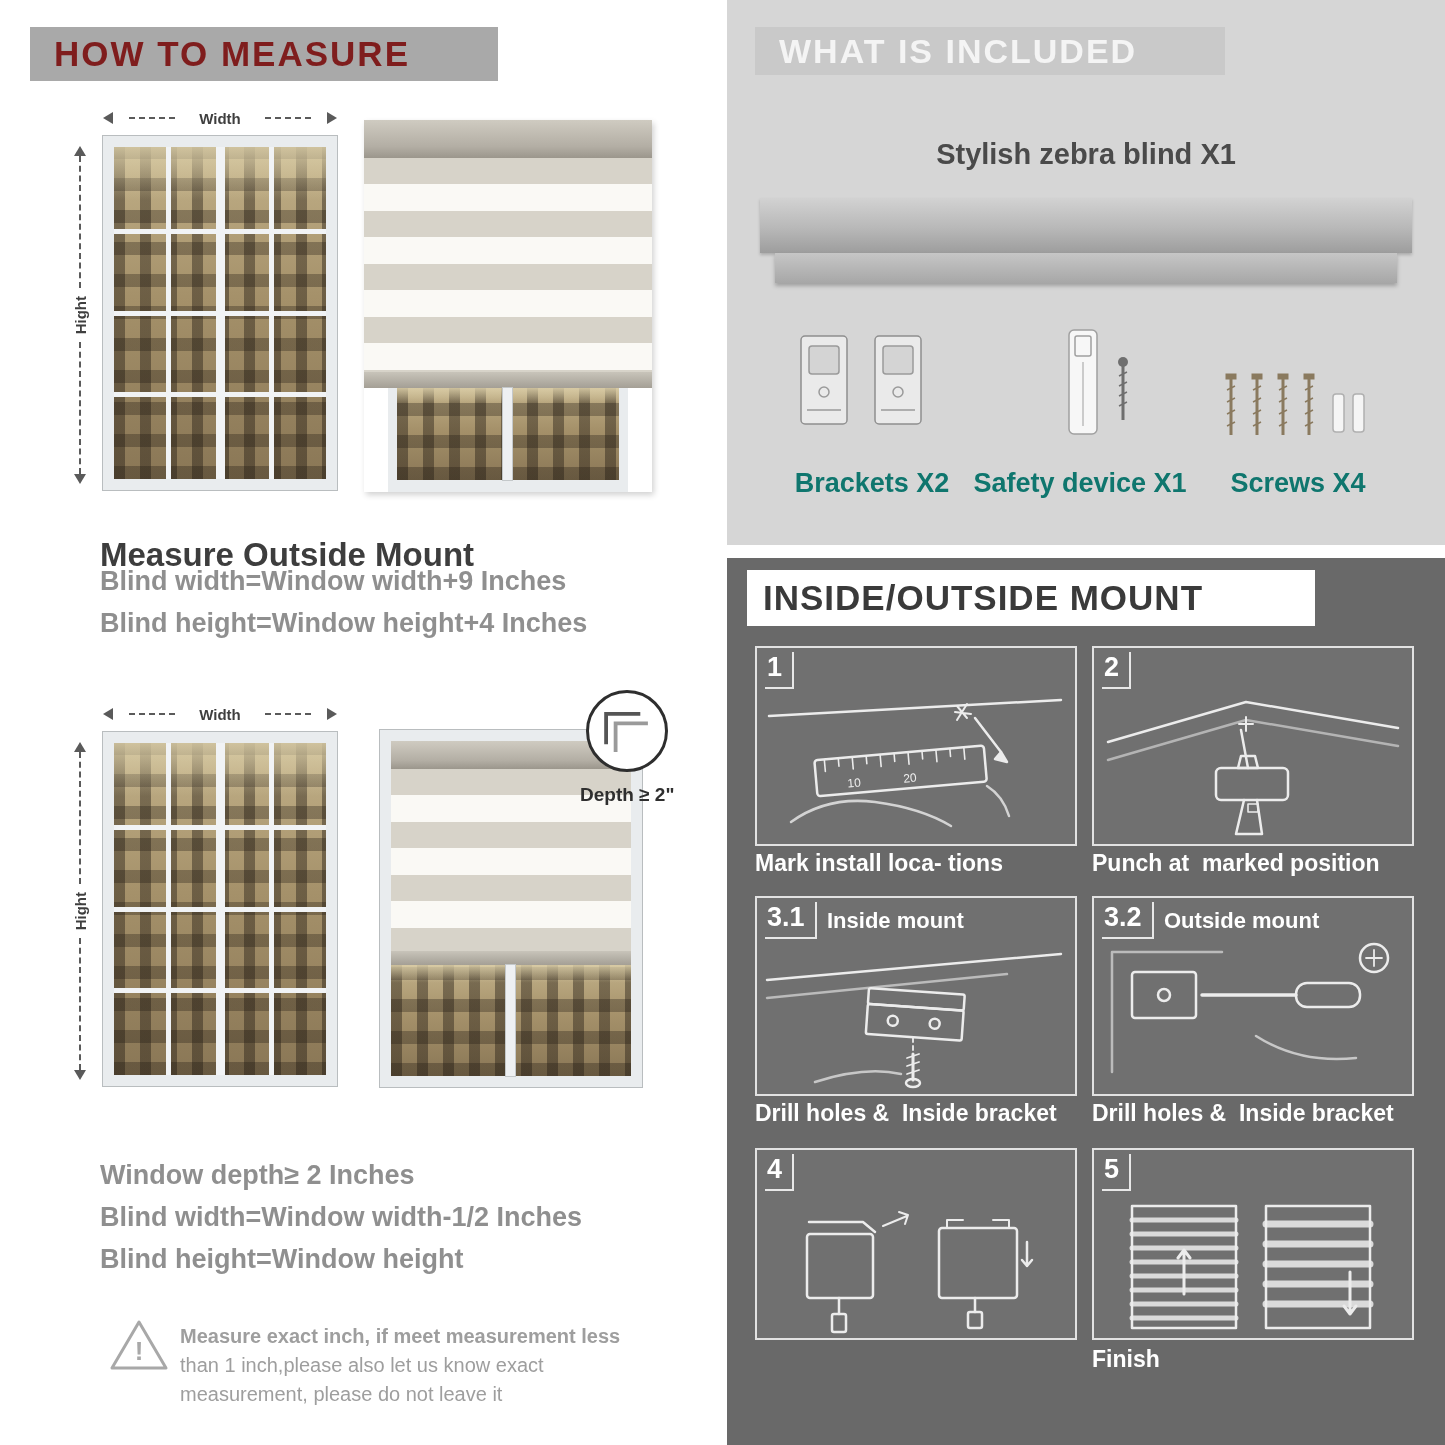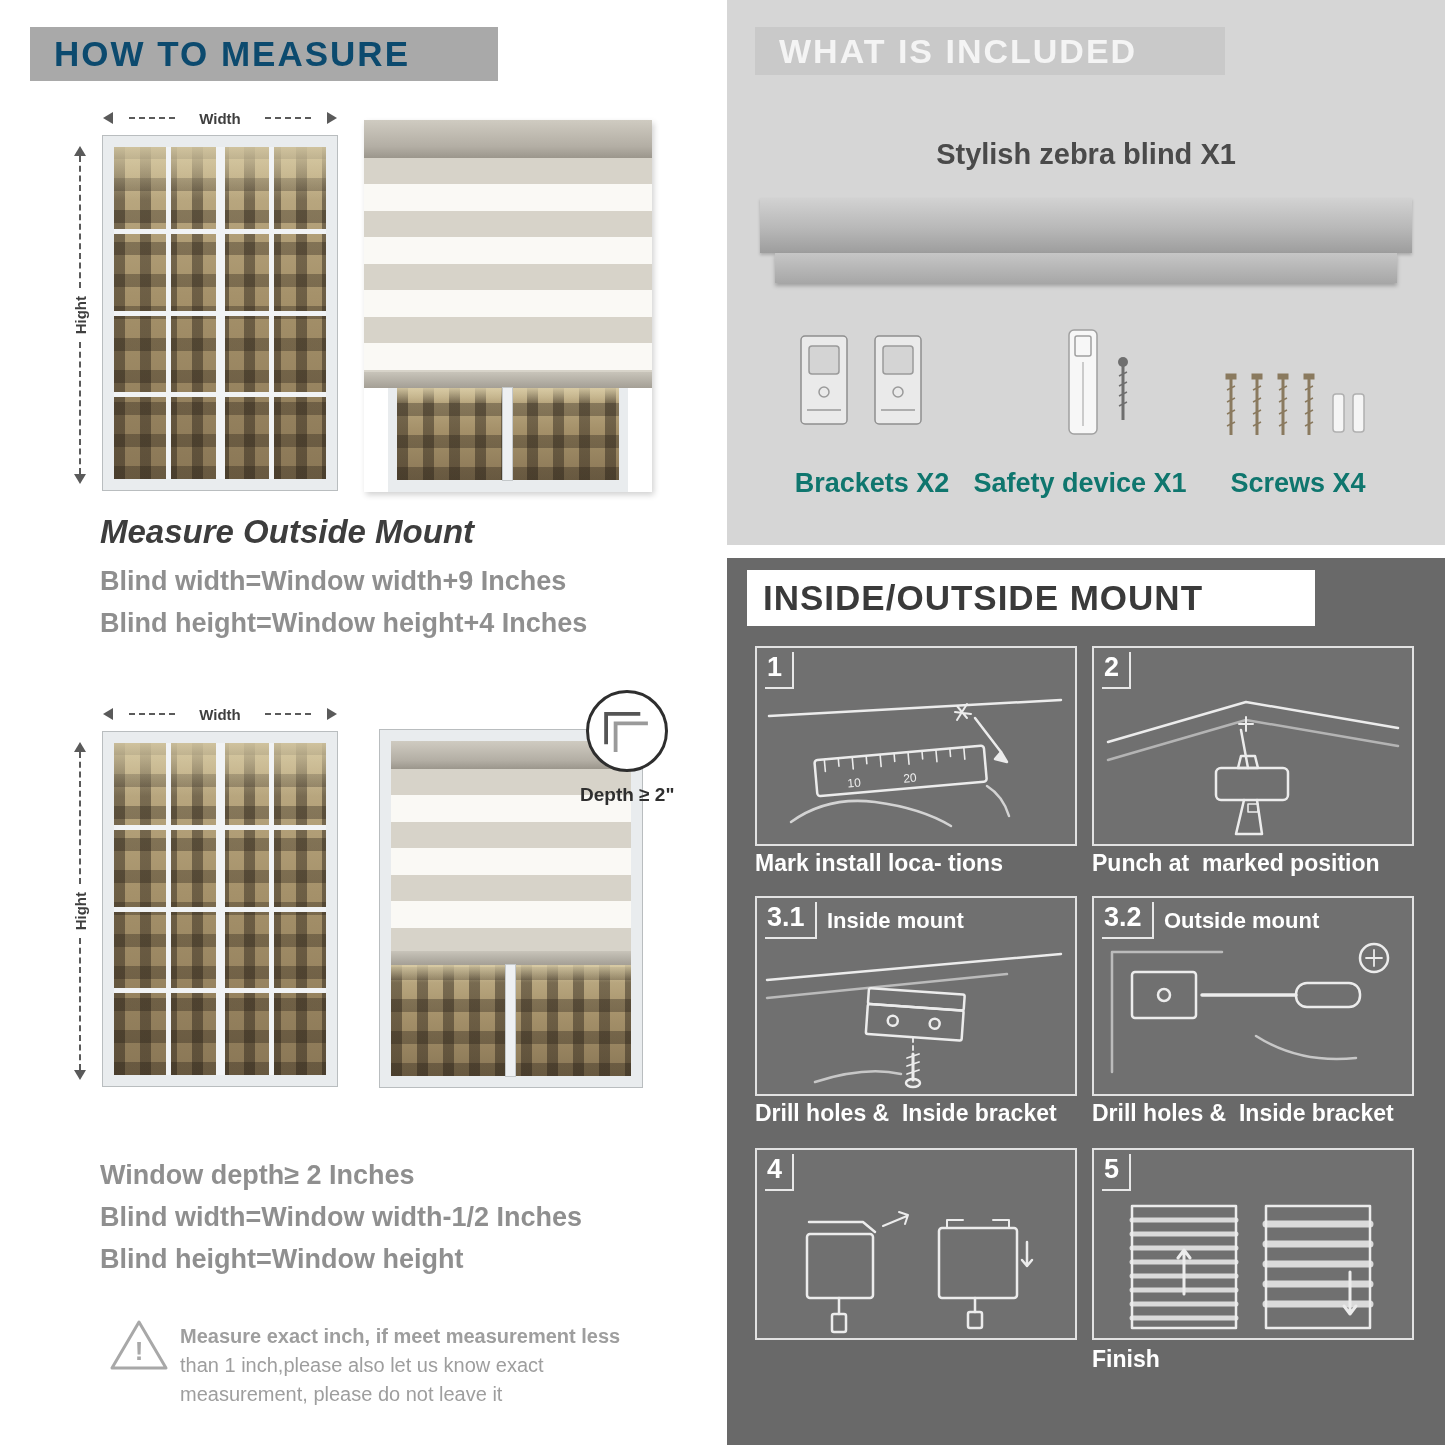--- a/index.html
+++ b/index.html
@@ -1,21 +1,21 @@
 <!DOCTYPE html>
 <html><head>
 <meta charset="utf-8">
 <style>
   html,body{margin:0;padding:0;background:#fff;}
   #stage{position:relative;width:1445px;height:1445px;background:#ffffff;
          font-family:"Liberation Sans",sans-serif;overflow:hidden;}
 
   
   .lh{position:absolute;left:30px;top:27px;width:468px;height:54px;background:#a9a9a9;
-      color:#0c4a6e;font-size:35px;font-weight:bold;line-height:54px;padding-left:24px;
+      color:#7f1d1d;font-size:35px;font-weight:bold;line-height:54px;padding-left:24px;
       letter-spacing:2px;box-sizing:border-box;}
   .sec-title{position:absolute;color:#3d3d3d;font-size:33px;font-weight:bold;}
   .formula{position:absolute;color:#8f8f8f;font-size:27px;font-weight:bold;}
 
   
   .harrow{position:absolute;display:flex;align-items:center;height:20px;gap:16px;}
   .harrow .dash{flex:1;border-top:2px dashed #5a5a5a;height:0;}
   .harrow .lbl{font-size:15px;font-weight:bold;color:#3f3f3f;padding:0 8px;white-space:nowrap;}
   .varrow{position:absolute;display:flex;flex-direction:column;align-items:center;width:20px;}
   .varrow .vdash{flex:1;border-left:2px dashed #5a5a5a;width:0;}
@@ -122,21 +122,21 @@
   <div class="blind" style="left:364px;top:120px;width:288px;height:372px;">
     <div class="headrail" style="height:38px;"></div>
     <div class="zebra" style="height:214px;"></div>
     <div class="bottomrail" style="height:16px;"></div>
     <div class="winbelow" style="height:104px;margin:0 24px;">
       <div class="photo"></div>
       <div class="mullion"></div>
     </div>
   </div>
 
-  <div class="sec-title" style="left:100px;top:513px;font-style:italic;">Measure Outside Mount</div>
+  <div class="sec-title" style="left:100px;top:536px;">Measure Outside Mount</div>
   <div class="formula" style="left:100px;top:566px;">Blind width=Window width+9 Inches</div>
   <div class="formula" style="left:100px;top:608px;">Blind height=Window height+4 Inches</div>
 
   <div class="harrow" style="left:103px;top:704px;width:234px;">
     <span class="ah l"></span>
     <span class="dash"></span>
     <span class="lbl">Width</span>
     <span class="dash"></span>
     <span class="ah r"></span>
   </div>

